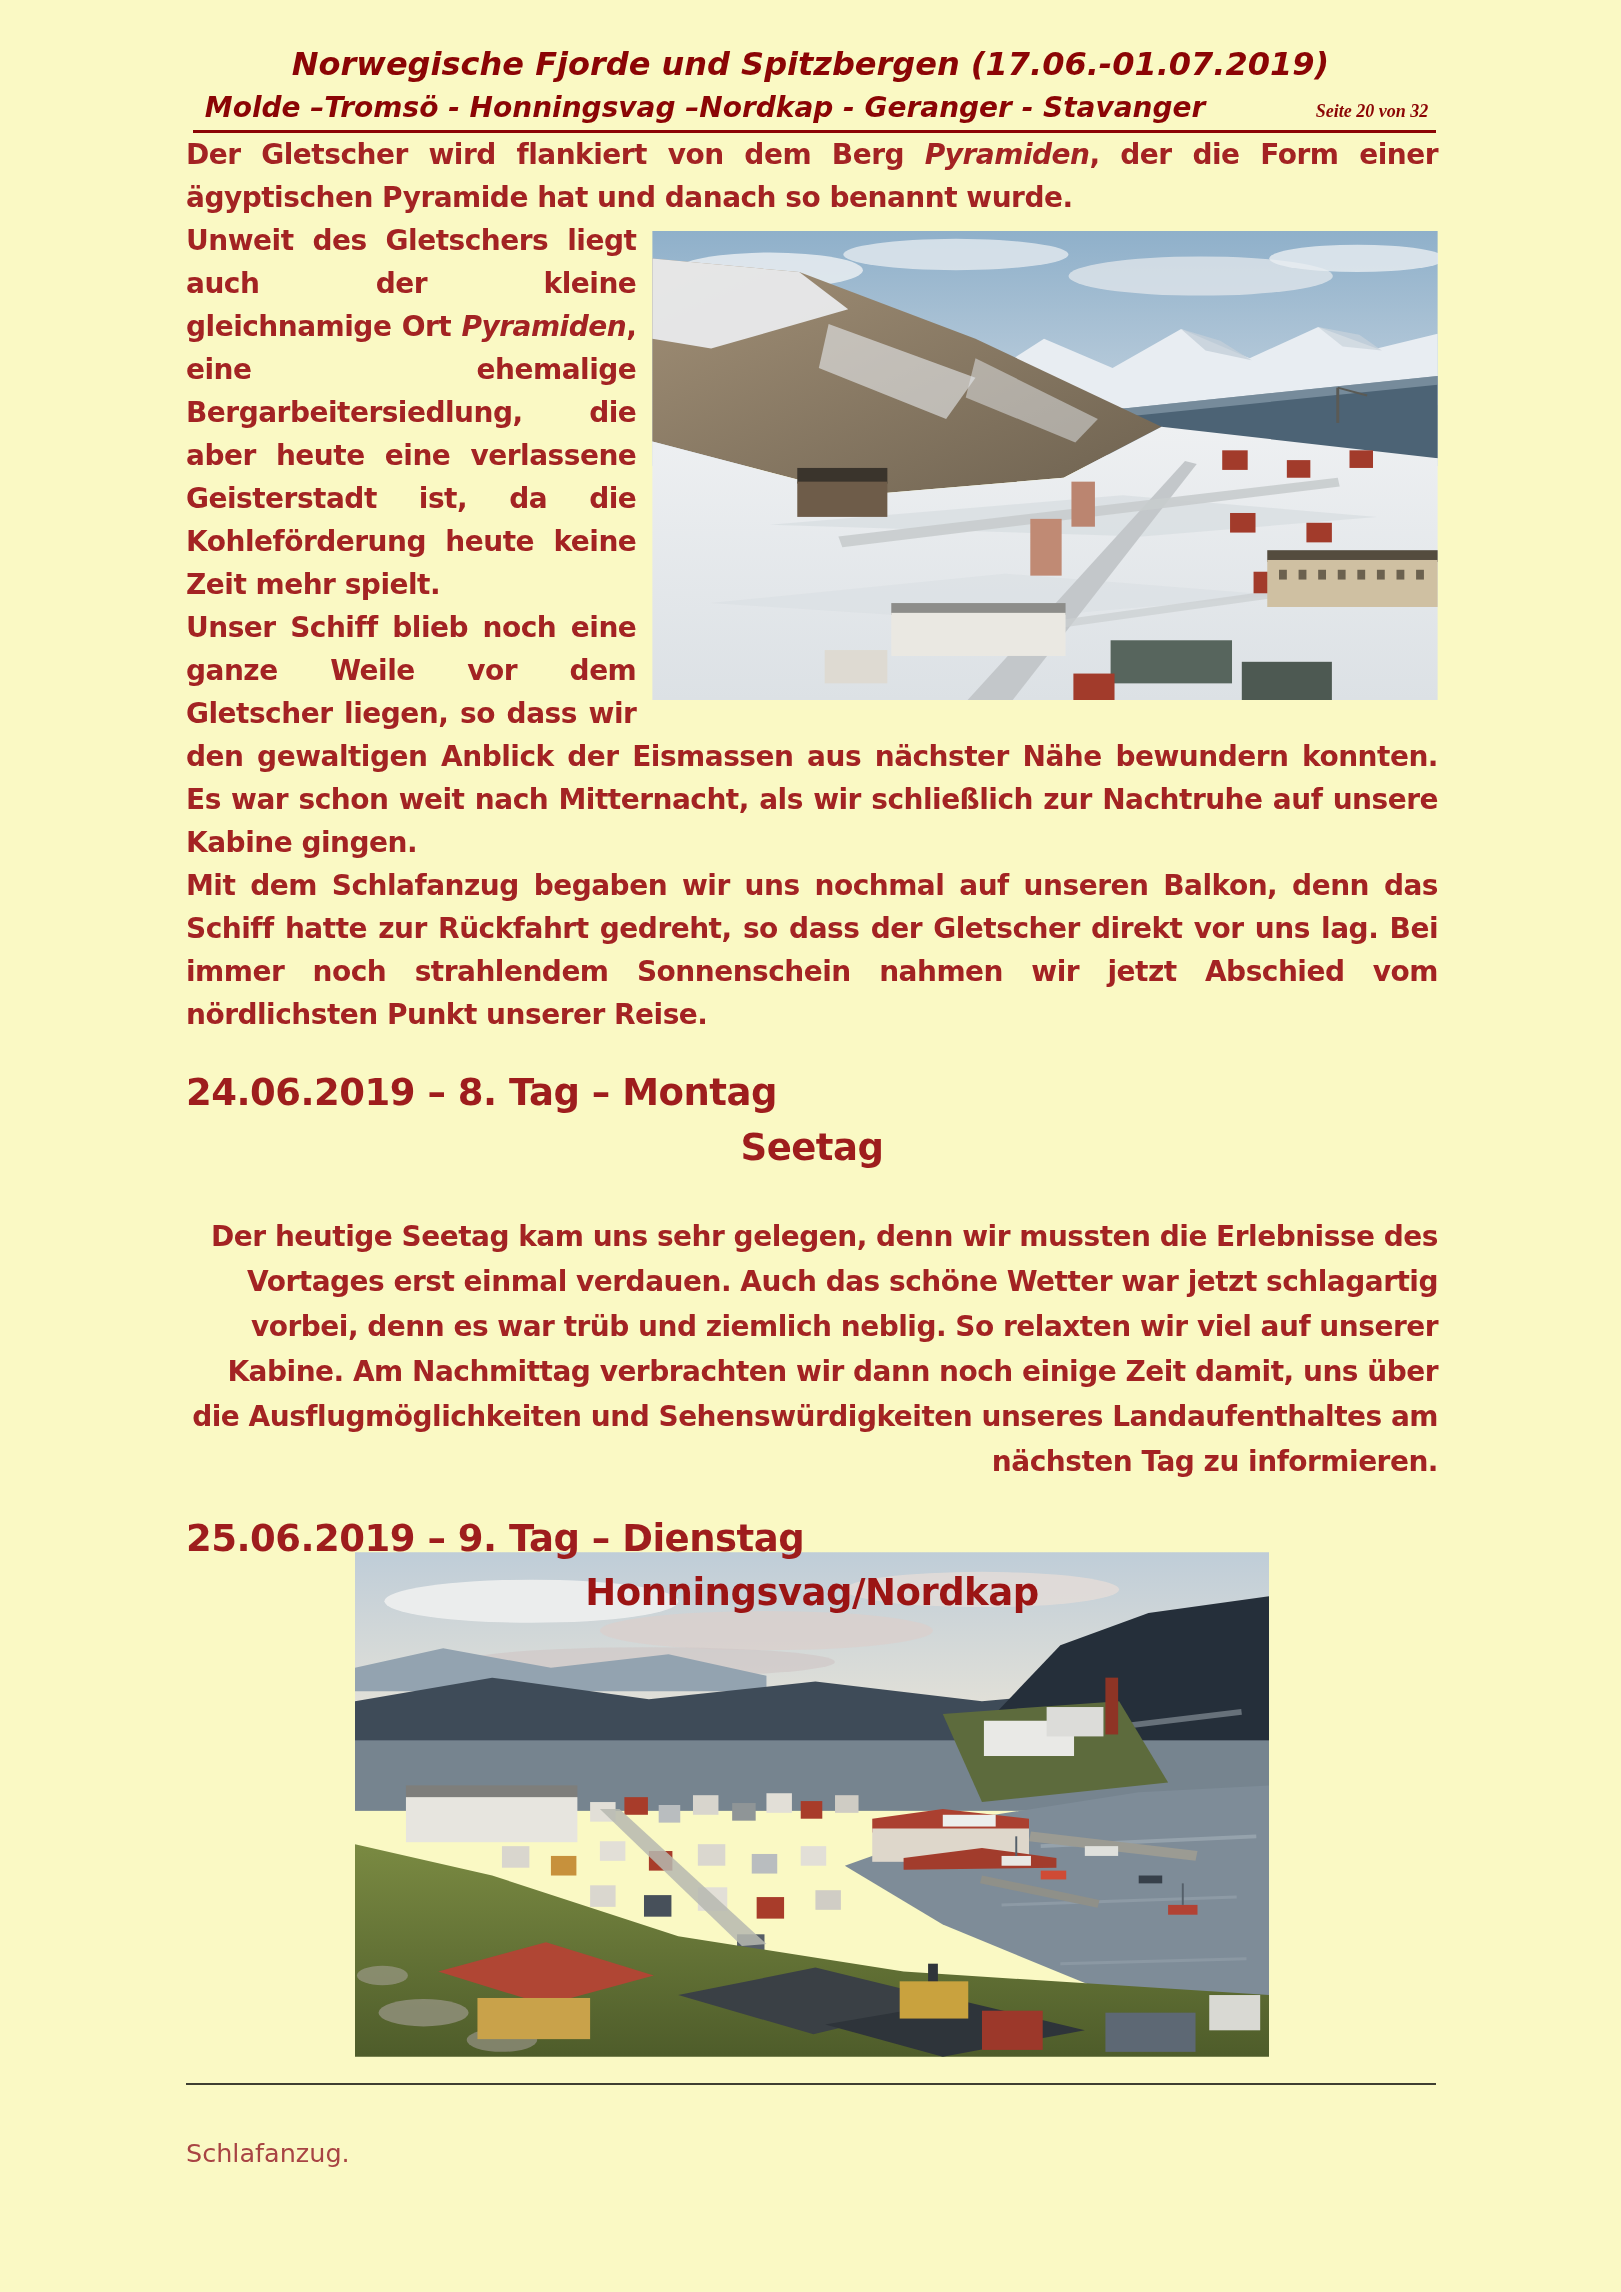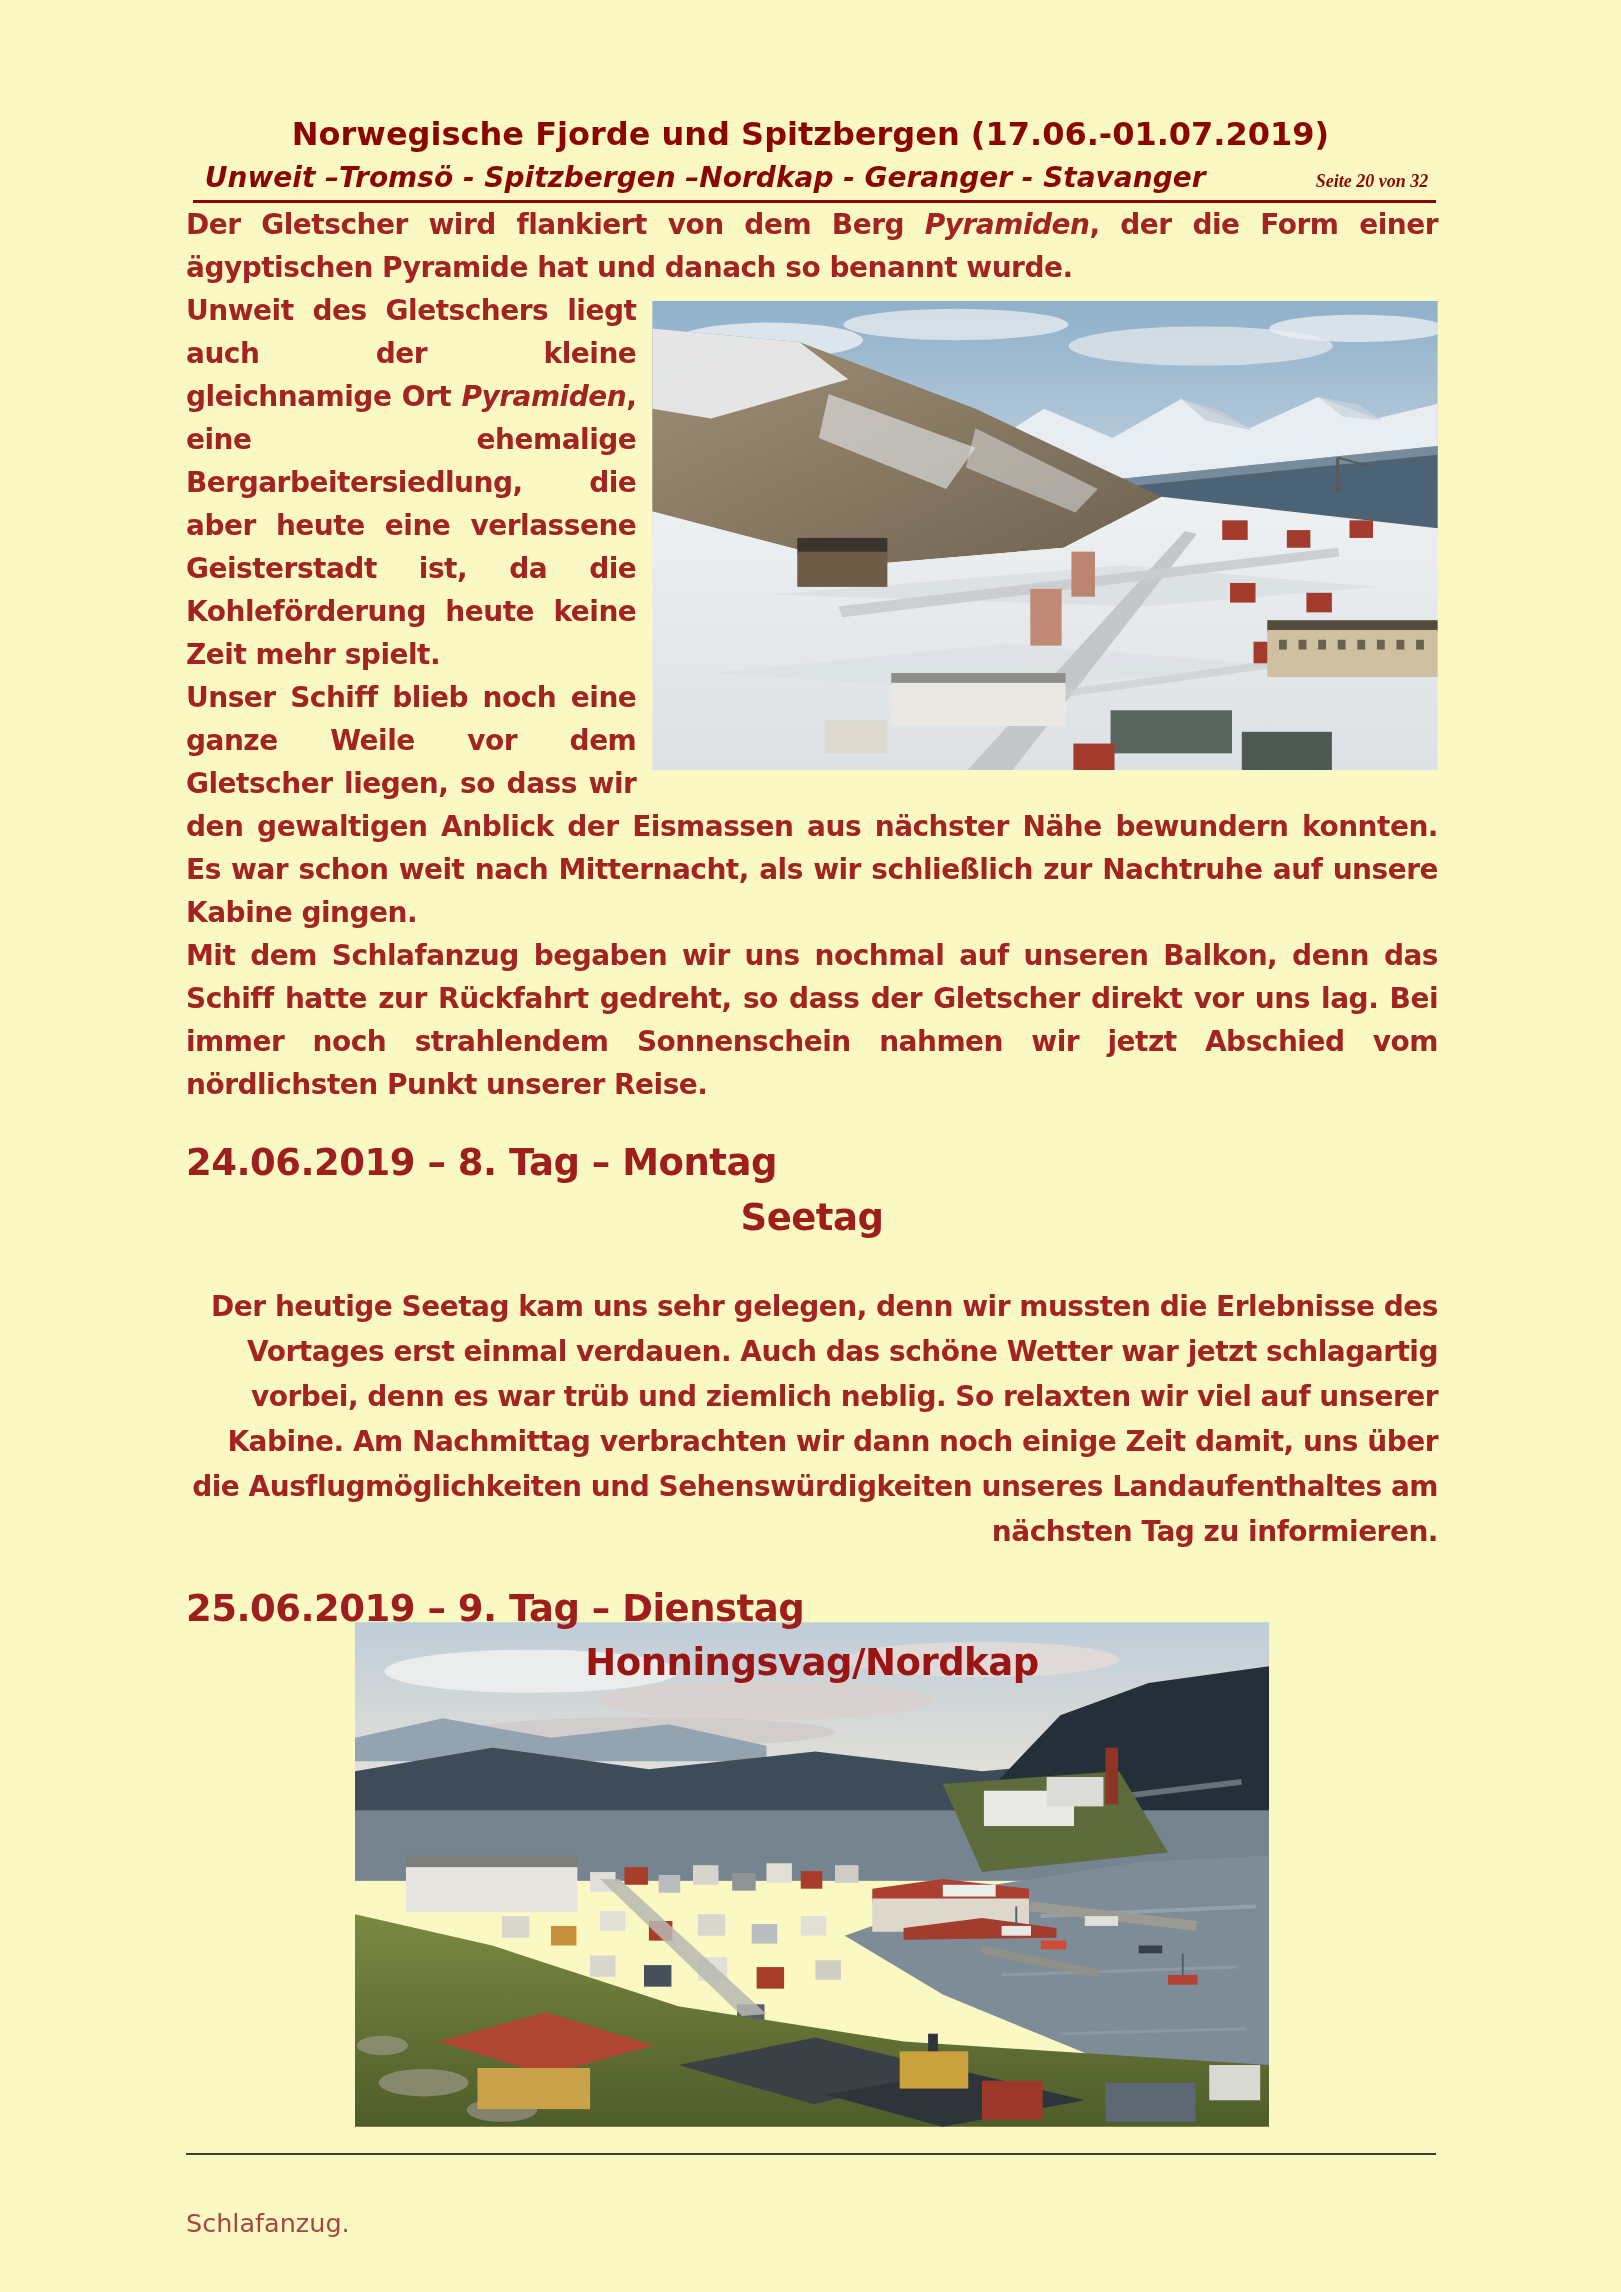--- a/index.html
+++ b/index.html
@@ -13,22 +13,23 @@
   .page{
     position:relative;
     width:1621px;height:2293px;
     background:var(--bg);
     overflow:hidden;
     font-family:"DejaVu Sans","Liberation Sans",sans-serif;
     font-weight:bold;
   }
   
   .report-title{
-    padding-top:114px;
+    padding-top:44px;
     text-align:center;
+    font-style:italic;
     font-size:32px;
     line-height:41px;
     color:var(--maroon);
   }
   .route-row{
     margin:5.9px 185px 0 193px;            
     display:flex;align-items:baseline;justify-content:space-between;
     border-bottom:3.9px solid var(--maroon);
     padding:0 7.8px 5.9px 11.8px;
     color:var(--maroon);
@@ -99,21 +100,21 @@
   }
 </style>
 </head>
 <body>
 
 <div class="page">
 
   <header>
     <div class="report-title">Norwegische Fjorde und Spitzbergen (17.06.-01.07.2019)</div>
     <div class="route-row">
-      <span class="route-text">Unweit –Tromsö - Spitzbergen –Nordkap - Geranger - Stavanger</span>
+      <span class="route-text">Molde –Tromsö - Honningsvag –Nordkap - Geranger - Stavanger</span>
       <span class="page-indicator">Seite 20 von 32</span>
     </div>
   </header>
 
   <main class="content">
 
     <p class="just p-first"><span>Der Gletscher wird flankiert von dem Berg </span><i>Pyramiden</i><span>, der die Form einer ägyptischen Pyramide hat und danach so benannt wurde.</span></p>
 
     <figure class="photo-pyramiden">
       <svg viewBox="0 0 802 479" width="786" height="469" role="img">

